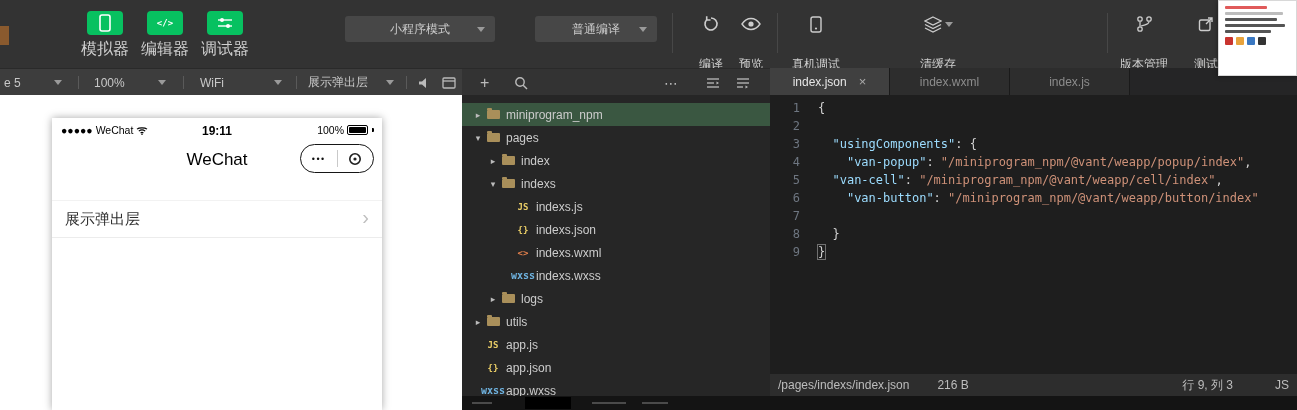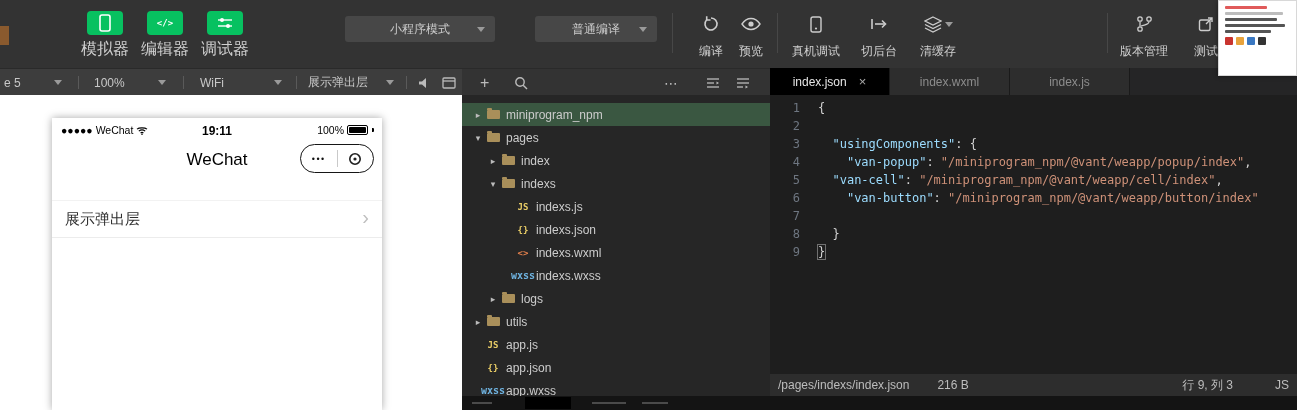--- a/index.html
+++ b/index.html
@@ -15,36 +15,36 @@
     display:flex; align-items:center; justify-content:center; margin:0 auto 4px; }
   .gb-code { color:#fff; font-size:9px; font-weight:bold; font-family:"DejaVu Sans Mono",monospace; }
   .tb-label { font-size:16px; color:#cfcfcf; white-space:nowrap; }
   .dropdown { position:absolute; top:16px; height:26px; background:#474747; border-radius:3px;
     color:#cccccc; font-size:12px; display:flex; align-items:center; justify-content:center; }
   .dropdown .tri { position:absolute; right:10px; }
   .tri { width:0; height:0; border-left:4px solid transparent; border-right:4px solid transparent;
     border-top:5px solid #9a9a9a; display:inline-block; }
   .action { position:absolute; top:12px; width:56px; text-align:center; }
   .action .ico { height:24px; display:flex; align-items:center; justify-content:center; gap:3px; }
-  .action .lbl { font-size:12px; color:#cfcfcf; margin-top:7px; white-space:nowrap; }
+  .action .lbl { font-size:12px; color:#cfcfcf; margin-top:20px; white-space:nowrap; }
   .vdiv { position:absolute; top:13px; width:1px; height:40px; background:#474747; }
 
   
   .subbar { position:absolute; left:0; top:68px; width:1297px; height:27px; }
   .device-bar { position:absolute; left:0; top:0; width:462px; height:27px; background:#3d3d3d;
     border-top:1px solid #2a2a2a; color:#c8c8c8; font-size:12px; }
   .db-abs { position:absolute; top:0; height:27px; display:flex; align-items:center; }
   .db-div { position:absolute; top:7px; width:1px; height:13px; background:#5a5a5a; }
   .explorer-head { position:absolute; left:462px; top:0; width:308px; height:27px; background:#333333;
     border-top:1px solid #2a2a2a; }
   .eh-abs { position:absolute; top:0; height:27px; display:flex; align-items:center; color:#bbbbbb; }
   .tabbar { position:absolute; left:770px; top:0; width:527px; height:27px; background:#252526; display:flex; }
   .tab { width:120px; height:27px; display:flex; align-items:center; justify-content:center;
     font-size:12px; color:#8c8c8c; background:#2d2d2d; border-right:1px solid #1a1a1a; }
-  .tab.active { background:#000000; color:#e6e6e6; }
+  .tab.active { background:#404040; color:#e6e6e6; }
   .tabclose { margin-left:12px; color:#aaaaaa; font-size:13px; }
 
   
   .sim-area { position:absolute; left:0; top:95px; width:462px; height:315px; background:#ffffff; }
   .phone { position:absolute; left:52px; top:23px; width:330px; height:292px; background:#fff;
     box-shadow:0 0 8px rgba(0,0,0,0.35); }
   .phone-status { position:relative; height:22px; font-size:10.5px; color:#000; }
   .ps-left { position:absolute; left:9px; top:6px; display:flex; align-items:center; gap:3px; white-space:nowrap; }
   .ps-time { position:absolute; left:0; right:0; top:6px; text-align:center; font-size:12px; font-weight:bold; }
   .ps-right { position:absolute; right:8px; top:6px; display:flex; align-items:center; gap:3px; }
@@ -174,30 +174,20 @@
 
     <div class="action" style="left:786px;width:60px">
       <div class="ico">
         <svg width="16" height="19" viewBox="0 0 16 19">
             <rect x="3" y="2" width="10" height="15" rx="2" fill="none" stroke="#ccc" stroke-width="1.4"></rect>
             <circle cx="8" cy="13.5" r="1.1" fill="#ccc"></circle>
           </svg>
       </div>
       <div class="lbl">真机调试</div>
     </div>
-    <div class="action" style="left:851px">
-      <div class="ico">
-        <svg width="18" height="14" viewBox="0 0 18 14">
-            <line x1="2" y1="2" x2="2" y2="12" stroke="#ccc" stroke-width="1.6"></line>
-            <line x1="5" y1="7" x2="15" y2="7" stroke="#ccc" stroke-width="1.6"></line>
-            <path d="M12 3.5 15.5 7 12 10.5" fill="none" stroke="#ccc" stroke-width="1.6"></path>
-          </svg>
-      </div>
-      <div class="lbl">切后台</div>
-    </div>
     <div class="action" style="left:908px;width:60px">
       <div class="ico">
         <svg width="18" height="17" viewBox="0 0 18 17">
             <path d="M9 1 17 5 9 9 1 5z" fill="none" stroke="#ccc" stroke-width="1.3"></path>
             <path d="M1 8.5 9 12.5 17 8.5" fill="none" stroke="#ccc" stroke-width="1.3"></path>
             <path d="M1 12 9 16 17 12" fill="none" stroke="#ccc" stroke-width="1.3"></path>
           </svg>
         <span class="tri"></span>
       </div>
       <div class="lbl">清缓存</div>

